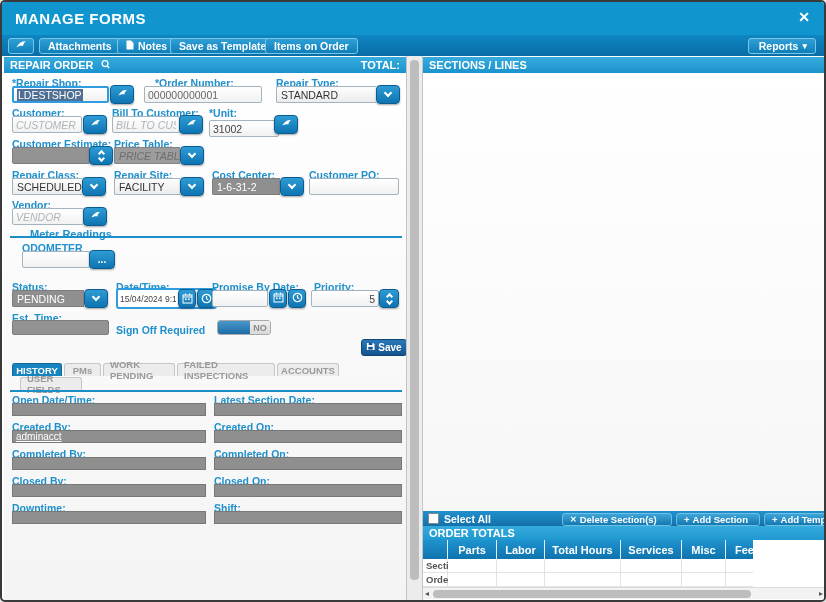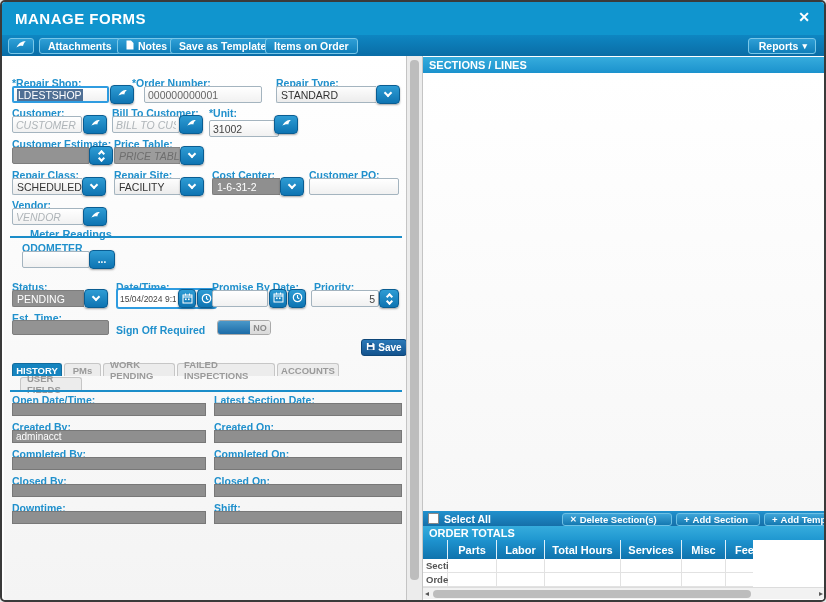--- a/index.html
+++ b/index.html
@@ -63,21 +63,21 @@
   .sect-line { position:absolute; height:2px; background:#1b8dc9; }
   .tab {
     position:absolute; height:13px; background:#ececec; border:1px solid #c6c6c6; border-bottom:none;
     border-radius:3px 3px 0 0; color:#9a9a9a; font-weight:bold; font-size:9.5px;
     display:flex; align-items:center; justify-content:center; cursor:pointer; padding:0 6px;
   }
   .tab.active { background:#1584bf; border-color:#116c9e; color:#fff; }
   .hlabel { position:absolute; color:#2090cc; font-weight:bold; font-size:10.5px; }
   .hfield {
     position:absolute; height:13px; background:#8f8f8f; border:1px solid #787878;
-    font-size:10px; color:#fff; padding:0 3px; line-height:12px;
+    font-size:10px; color:#fff; padding:0 3px; line-height:12px;text-decoration:underline;
   }
   
   .selbar { position:absolute; background:linear-gradient(#2191cd,#156fa9); display:flex; align-items:center; }
   .selbar .sbtn {
     position:absolute; top:2px; height:13px; display:flex; align-items:center; gap:3px; padding:0 7px;
     background:linear-gradient(#3ea5d8,#1478b1); border:1px solid #6dc0e4; border-radius:3px;
     color:#fff; font-weight:bold; font-size:9.5px; cursor:pointer;
   }
   .ot-grid { position:absolute; display:grid; overflow:hidden; }
   .ot-h {
@@ -129,32 +129,40 @@
       <span>Items on Order</span>
     </div>
     <div class="tbtn" style="left:746px;width:68px;justify-content:flex-end;">
       <span>Reports</span>
       <span style="font-size:9px;">▾</span>
     </div>
   </div>
 
   <div class="abs" style="left:2px;top:54px;width:402px;height:544px;background:linear-gradient(#ffffff,#f4f4f4);">
 
+    <div class="panel-hdr" style="left:0;top:1px;width:402px;">
+      <span>REPAIR ORDER</span>
+      <span style="margin-left:6px;"><svg width="11" height="11" viewBox="0 0 12 12">
+            <circle cx="5.5" cy="5" r="3.2" fill="none" stroke="#fff" stroke-width="1.4"></circle>
+            <line x1="7.8" y1="7.4" x2="10" y2="9.8" stroke="#fff" stroke-width="1.4"></line>
+          </svg></span>
+      <span style="margin-left:auto;">TOTAL:</span>
+    </div>
 
     <div class="lbl" style="left:8px;top:21px;">*Repair Shop:</div>
     <div class="inp" style="left:8px;top:30px;width:97px;border:2px solid #2f9ce0;display:flex;align-items:center;">
       <span style="background:#4f6f94;color:#fff;padding:0 1px;">LDESTSHOP</span>
     </div>
     <div class="bluebtn-abs" style="left:106px;top:29px;">
       <span><svg width="11" height="11" viewBox="0 0 12 12">
             <path d="M1.5 8.5 C4 3 8 2 10.8 2.2 C9 3.5 8.5 5 8 7 C6 6.5 3.5 7 1.5 8.5 Z" fill="#fff"></path>
           </svg></span>
     </div>
 
-    <div class="lbl" style="left:128px;top:21px;">*Order Number:</div>
+    <div class="lbl" style="left:151px;top:21px;">*Order Number:</div>
     <input class="inp" style="left: 140px; top: 30px; width: 118px; color: rgb(102, 102, 102);" readonly="" value="000000000001">
 
     <div class="lbl" style="left:272px;top:21px;">Repair Type:</div>
     <div class="combo" style="left:272px;top:30px;">
       <div class="ctext" style="width:100px;">STANDARD</div>
       <div class="bluebtn">
           <span class="chev"></span>
         </div>
     </div>
 

